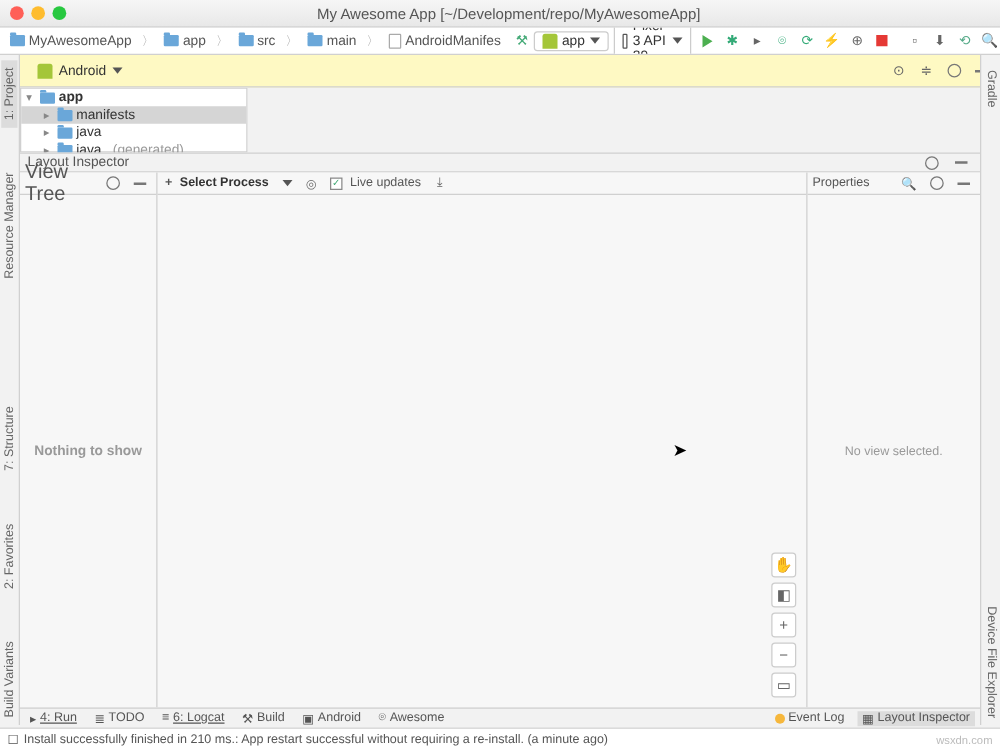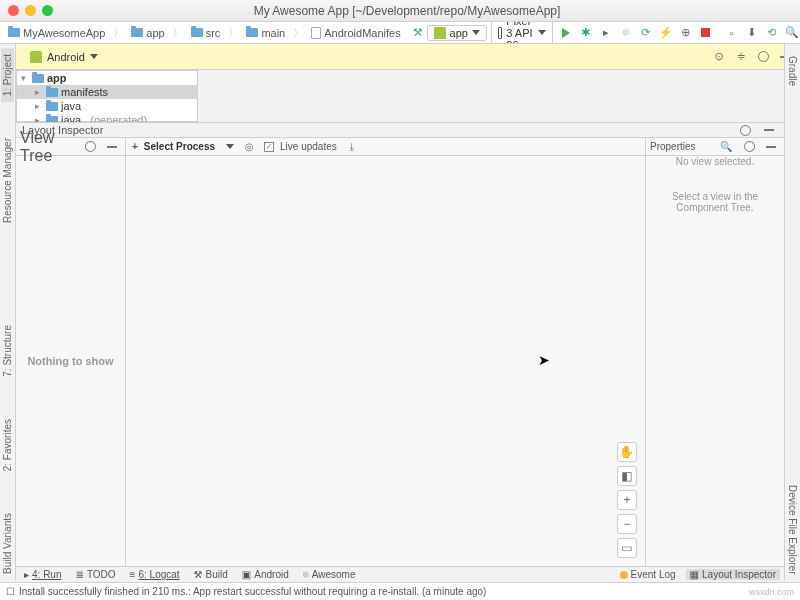--- a/index.html
+++ b/index.html
@@ -61,21 +61,21 @@
 .panes { position:absolute; left:16px; right:16px; top:138px; bottom:34px; display:flex; background:#f7f7f7; }
 .pane-vt { width:110px; border-right:1px solid #d0d0d0; display:flex; flex-direction:column; }
 .pane-vt-head { height:18px; border-bottom:1px solid #d0d0d0; display:flex; align-items:center; padding:0 4px; font-size:16px; color:#555; }
 .pane-vt-body { flex:1; display:flex; align-items:center; justify-content:center; color:#999; font-size:11px;font-weight:bold; }
 .pane-mid { flex:1; border-right:1px solid #d0d0d0; position:relative; }
 .pane-mid-bar { height:18px; border-bottom:1px solid #d0d0d0; display:flex; align-items:center; gap:6px; padding:0 6px; font-size:10px; color:#555; }
 .process-btn { font-weight:bold; color:#333; cursor:pointer; display:flex; align-items:center; gap:11px;justify-content:space-between; }
 .chk { width:10px;height:10px;border:1px solid #888;background:#fff;display:inline-flex;align-items:center;justify-content:center;font-size:8px;color:#4a7; }
 .pane-prop { width:138px; display:flex; flex-direction:column; }
 .pane-prop-head { height:18px; border-bottom:1px solid #d0d0d0; display:flex; align-items:center; padding:0 4px; font-size:10px; color:#555; }
-.pane-prop-body { flex:1; display:flex; flex-direction:column; align-items:center; color:#999; font-size:10px; text-align:center; padding:0 8px; gap:24px; }
+.pane-prop-body { flex:1; display:flex; flex-direction:column; align-items:center; justify-content:center; color:#999; font-size:10px; text-align:center; padding:0 8px; gap:24px; }
 
 
 .zoomctl { position:absolute; right:8px; bottom:8px; display:flex; flex-direction:column; gap:4px; }
 .zbtn { width:20px;height:20px;border:1px solid #ccc;background:#fff;border-radius:3px;display:flex;align-items:center;justify-content:center;cursor:pointer;color:#666;font-size:12px; }
 
 
 .bottomtabs { position:absolute; left:16px; right:16px; bottom:18px; height:16px; background:#f2f2f2; border-top:1px solid #d0d0d0; display:flex; align-items:center; padding:0 4px; gap:6px; font-size:10px; color:#555; }
 .btab { display:flex; align-items:center; gap:3px; padding:0 4px; cursor:pointer; }
 .btab.active { background:#dcdcdc; }
 .u { text-decoration:underline; }
@@ -270,21 +270,20 @@
         <span class="btn-icon">
             <span class="gear"></span>
           </span>
         <span class="btn-icon">
             <span class="minimize"></span>
           </span>
       </span>
     </div>
     <div class="pane-prop-body">
       <div>No view selected.</div>
-      <div>Select a view in the Component Tree.</div>
     </div>
   </div>
 </div>
 
 <div class="bottomtabs">
   <span class="btab">▸ <span class="u">4: Run</span></span>
   <span class="btab">≣ <span>TODO</span></span>
   <span class="btab">≡ <span class="u">6: Logcat</span></span>
   <span class="btab">⚒ <span>Build</span></span>
   <span class="btab">▣ <span>Android</span></span>

